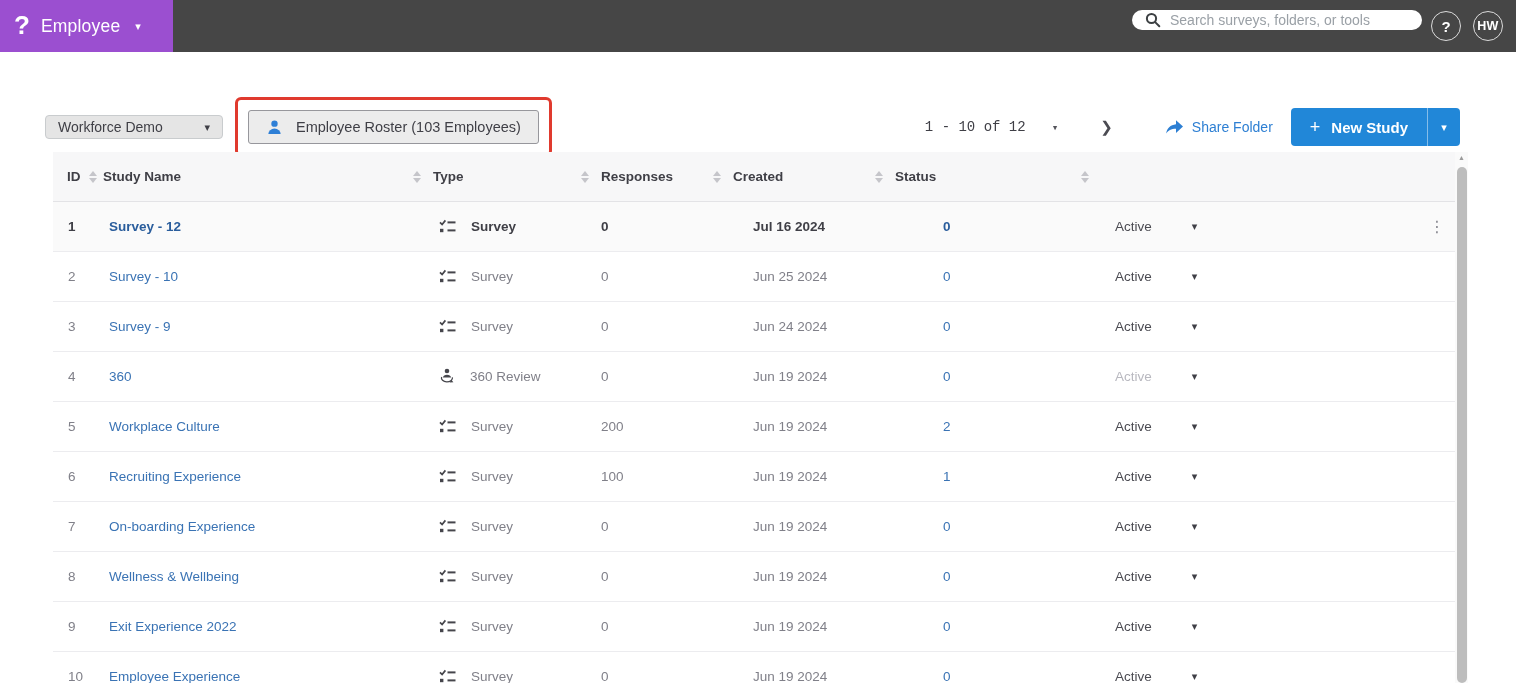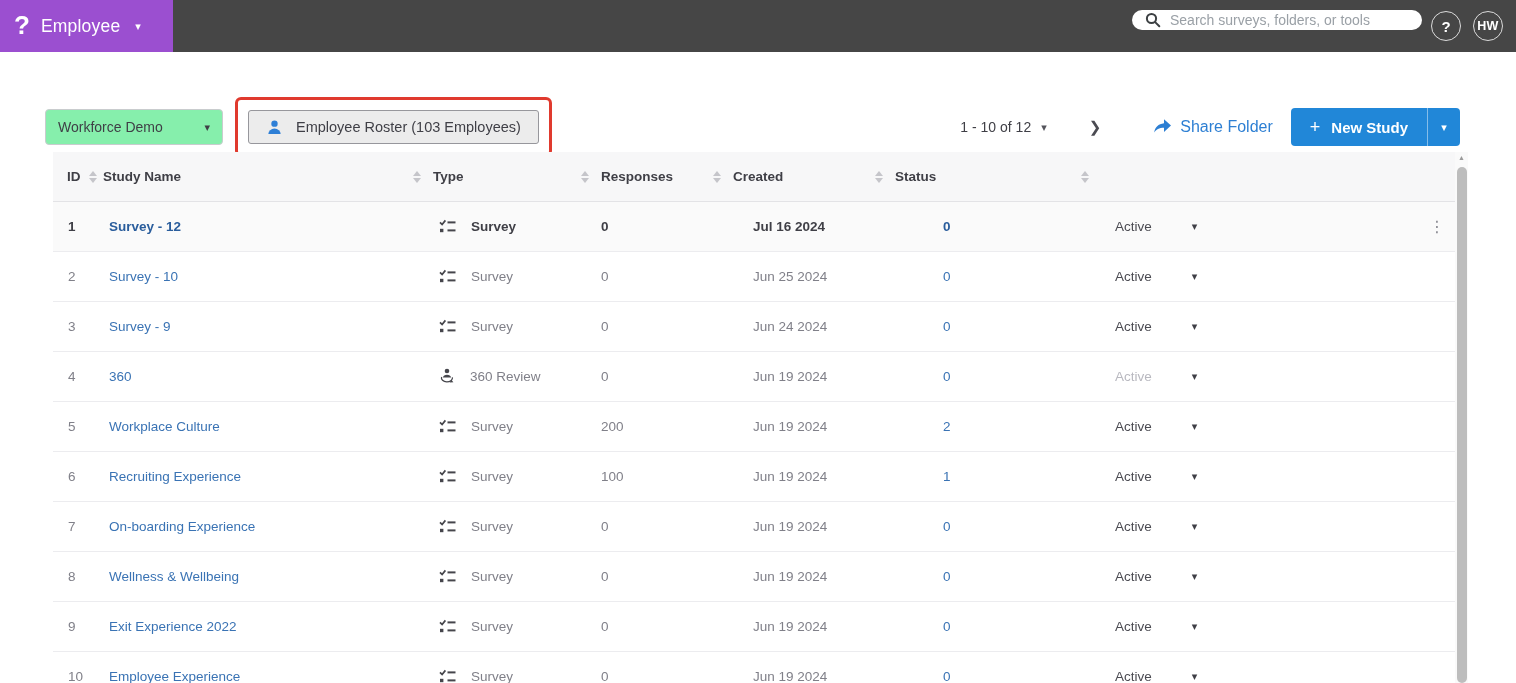--- a/index.html
+++ b/index.html
@@ -21,32 +21,32 @@
   .circle-btn { position:absolute; top:11px; width:30px; height:30px; border-radius:50%;
     border:1.5px solid rgba(255,255,255,.8); color:#fff; display:flex; align-items:center;
     justify-content:center; font-weight:bold; cursor:pointer; }
   .help { right:55px; font-size:15px; }
   .avatar { right:13px; font-size:12.5px; letter-spacing:.3px; }
 
   
   .toolbar { position:absolute; top:105px; left:45px; width:1415px; height:44px;
     display:flex; align-items:center; justify-content:space-between; }
   .tleft, .tright { display:flex; align-items:center; }
-  .folder-select { width:178px; height:36px; border:1px solid #c9ccce; border-radius:4px; background:#86efac;
+  .folder-select { width:178px; height:24px; border:1px solid #c9ccce; border-radius:4px; background:#e5e5e5;
     display:flex; align-items:center; justify-content:space-between; padding:4px 12px;
     font-size:14px; color:#3f3f46; cursor:pointer; }
   .folder-select .caret { font-size:11px; color:#3f3f46; }
   .annotation { margin-left:12px; border:3px solid var(--red,#e03a2e); border-radius:6px; padding:10px; }
   .roster-btn { height:34px; background:#ececec; border:1px solid #97979c; border-radius:3px;
     display:flex; align-items:center; gap:13px; padding:0 17px; font-size:14.5px; color:#3f3f46; cursor:pointer; }
-  .pagination { display:flex; align-items:center; gap:10px; font-size:14px; color:#3f3f46; cursor:pointer; }
+  .pagination { display:flex; align-items:center; gap:26px; font-size:14px; color:#3f3f46; cursor:pointer;font-family:Liberation Mono, monospace; }
   .pagination .caret { font-size:11px; color:#55555c; }
   .next-btn { margin-left:42px; font-size:15px; color:#4b4b52; font-weight:bold; cursor:pointer; }
-  .share { margin-left:52px; display:flex; align-items:flex-start; gap:8px; cursor:pointer;
-    font-size:16px; color:#2d7fd3; }
+  .share { margin-left:52px; display:flex; align-items:flex-end; gap:8px; cursor:pointer;
+    font-size:14px; color:#2d7fd3; }
   .new-study { margin-left:18px; display:flex; height:38px; border-radius:4px; overflow:hidden; }
   .ns-main { background:var(--blue,#2187d8); color:#fff; display:flex; align-items:center; gap:11px;
     padding:0 19px; font-size:15px; font-weight:bold; cursor:pointer; }
   .ns-main .plus { font-size:18px; font-weight:normal; }
   .ns-caret { width:33px; background:var(--blue,#2187d8); border-left:1px solid rgba(255,255,255,.45);
     color:#fff; display:flex; align-items:center; justify-content:center; font-size:11px; cursor:pointer; }
 
   
   .table { position:absolute; top:152px; left:53px; width:1410px; height:531px; overflow:hidden; }
   .tr { display:grid; grid-template-columns:50px 330px 168px 132px 162px 212px 130px 1fr;

